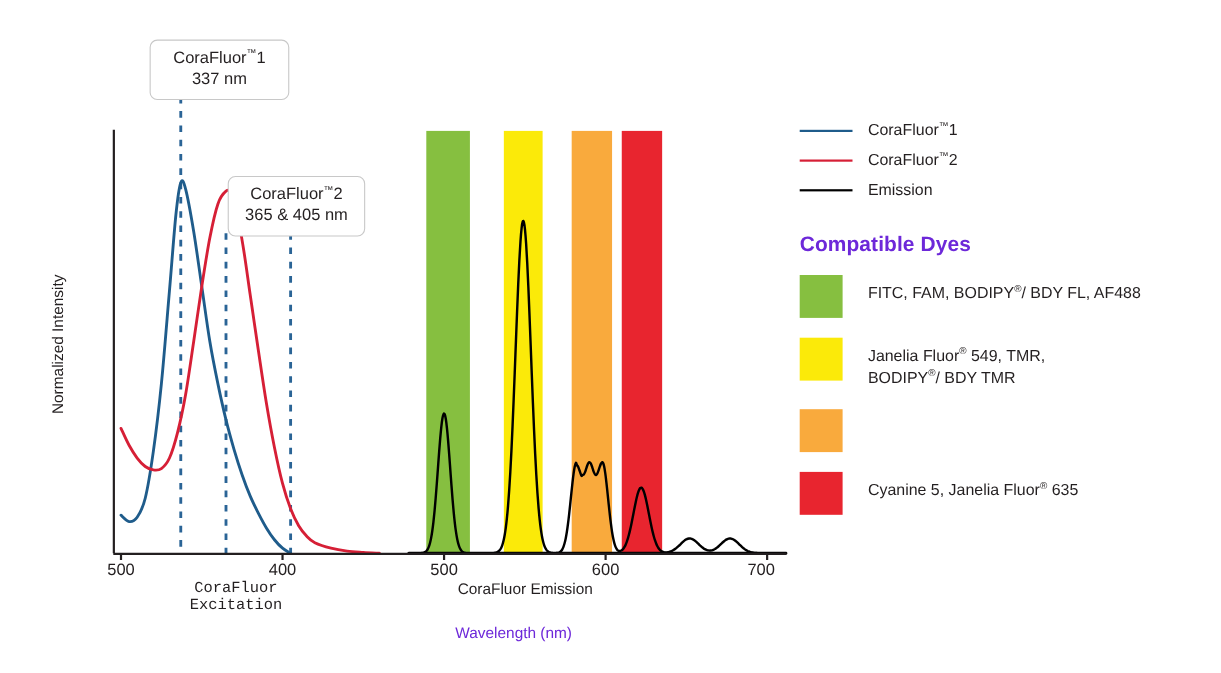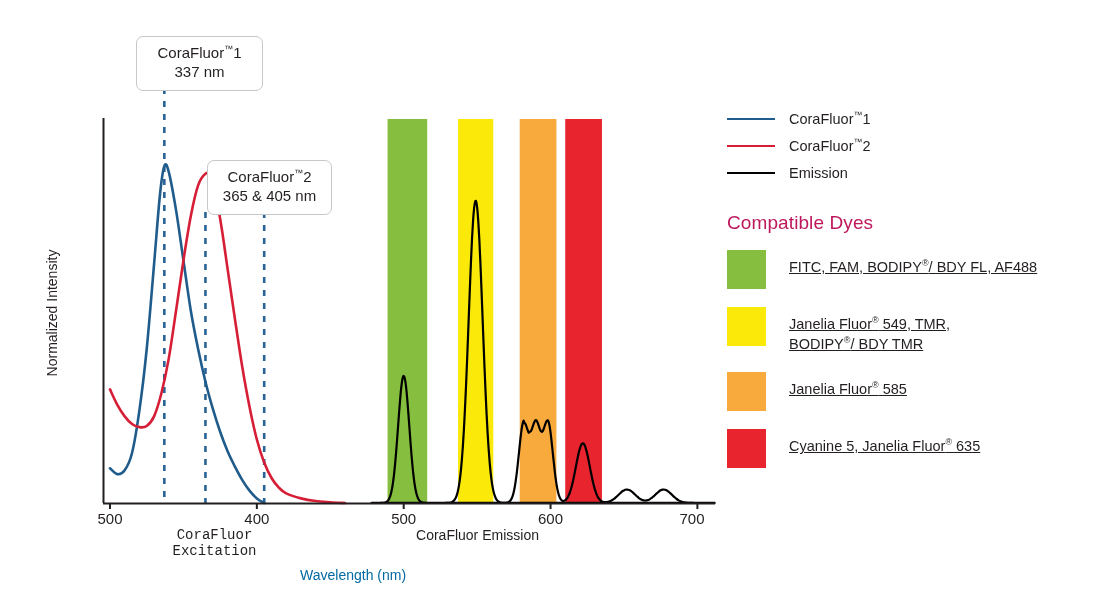--- a/index.html
+++ b/index.html
@@ -38,45 +38,45 @@
     text-align:center;width:60px;
   }
   .axis-sublabel{
     position:absolute;font-size:14px;color:#231f20;
     text-align:center;
   }
   #sub-exc{left:142px;top:527px;width:145px;font-family:Liberation Mono, monospace;}
   #sub-emi{left:405px;top:527px;width:145px;}
   #x-axis-title{
     position:absolute;left:300px;top:567px;width:220px;
-    text-align:left;font-size:14px;color:#0369a1;
+    text-align:right;font-size:14px;color:#6d28d9;
   }
   #y-axis-title{
     position:absolute;left:-33px;top:305px;width:170px;
     text-align:center;font-size:14px;color:#231f20;
     transform:rotate(-90deg);
   }
 
   
   .legend{position:absolute;left:727px;top:105px;width:375px;}
   .line-legend-row{display:flex;align-items:center;height:27px;}
   .line-swatch{width:48px;height:0;border-top-width:2.5px;border-top-style:solid;margin-right:14px;flex:0 0 48px;}
   .line-legend-label{font-size:14.5px;color:#231f20;white-space:nowrap;}
   .line-legend-label sup{font-size:9px;vertical-align:super;line-height:0;}
 
   .dyes-title{
     margin-top:26px;margin-bottom:16px;
-    font-size:19px;color:#be185d;font-weight:400;
+    font-size:19px;color:#6d28d9;font-weight:700;
     letter-spacing:.1px;
   }
   .dye-row{display:flex;align-items:flex-start;margin-bottom:18px;}
   .dye-swatch{width:39px;height:39px;flex:0 0 39px;margin-right:23px;}
   .dye-label{font-size:14.5px;line-height:1.35;color:#231f20;padding-top:8px;}
   .dye-label sup{font-size:9px;vertical-align:super;line-height:0;}
-  .dye-label .ln{display:block;text-decoration:underline;}
+  .dye-label .ln{display:block;}
 </style>
 </head>
 <body>
 
 <div class="chart-area">
 
   <svg class="plot" width="720" height="612">
     <g id="bands-group">
         <rect x="387.5465" y="119" width="39.64949999999999" height="384" fill="#86bf40"></rect>
         <rect x="458.0345" y="119" width="35.24399999999997" height="384" fill="#fbea09"></rect>
@@ -153,23 +153,20 @@
       </div>
       <div class="dye-row">
         <span class="dye-swatch" style="background: rgb(251, 234, 9);"></span>
         <span class="dye-label">
           <span class="ln">Janelia Fluor<sup>®</sup> 549, TMR,</span>
           <span class="ln">BODIPY<sup>®</sup>/ BDY TMR</span>
         </span>
       </div>
       <div class="dye-row">
         <span class="dye-swatch" style="background: rgb(249, 170, 61);"></span>
-        <span class="dye-label">
-          <span class="ln">Janelia Fluor<sup>®</sup> 585</span>
-        </span>
       </div>
       <div class="dye-row">
         <span class="dye-swatch" style="background: rgb(232, 37, 47);"></span>
         <span class="dye-label">
           <span class="ln">Cyanine 5, Janelia Fluor<sup>®</sup> 635</span>
         </span>
       </div>
     </div>
 </div>
 

